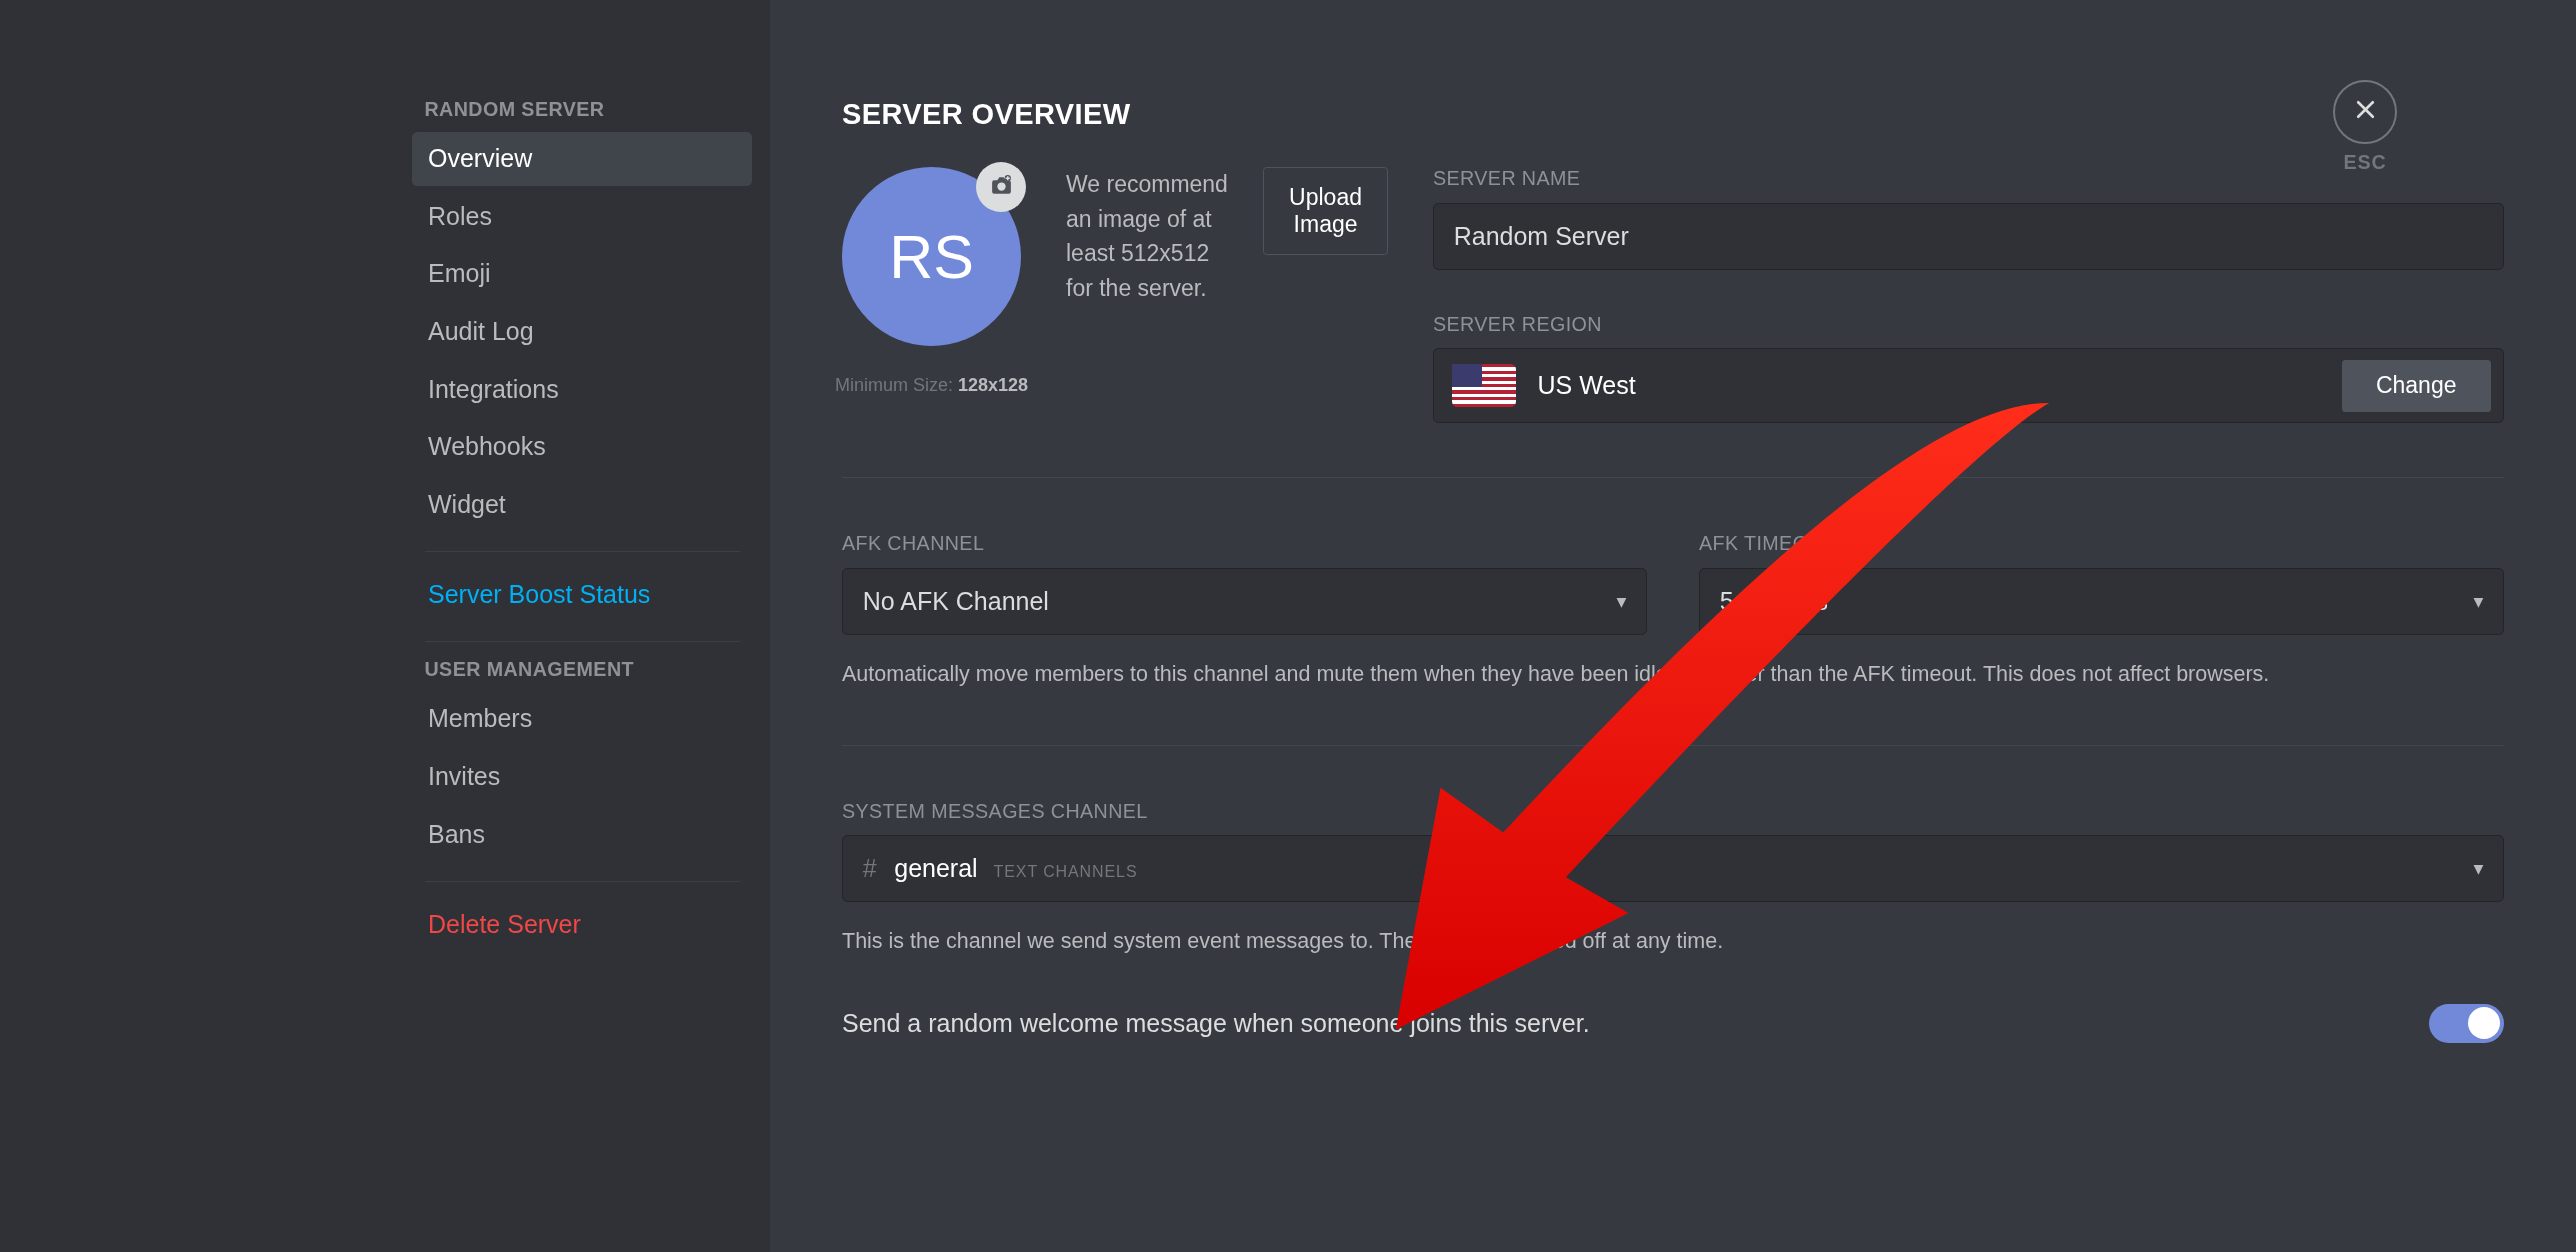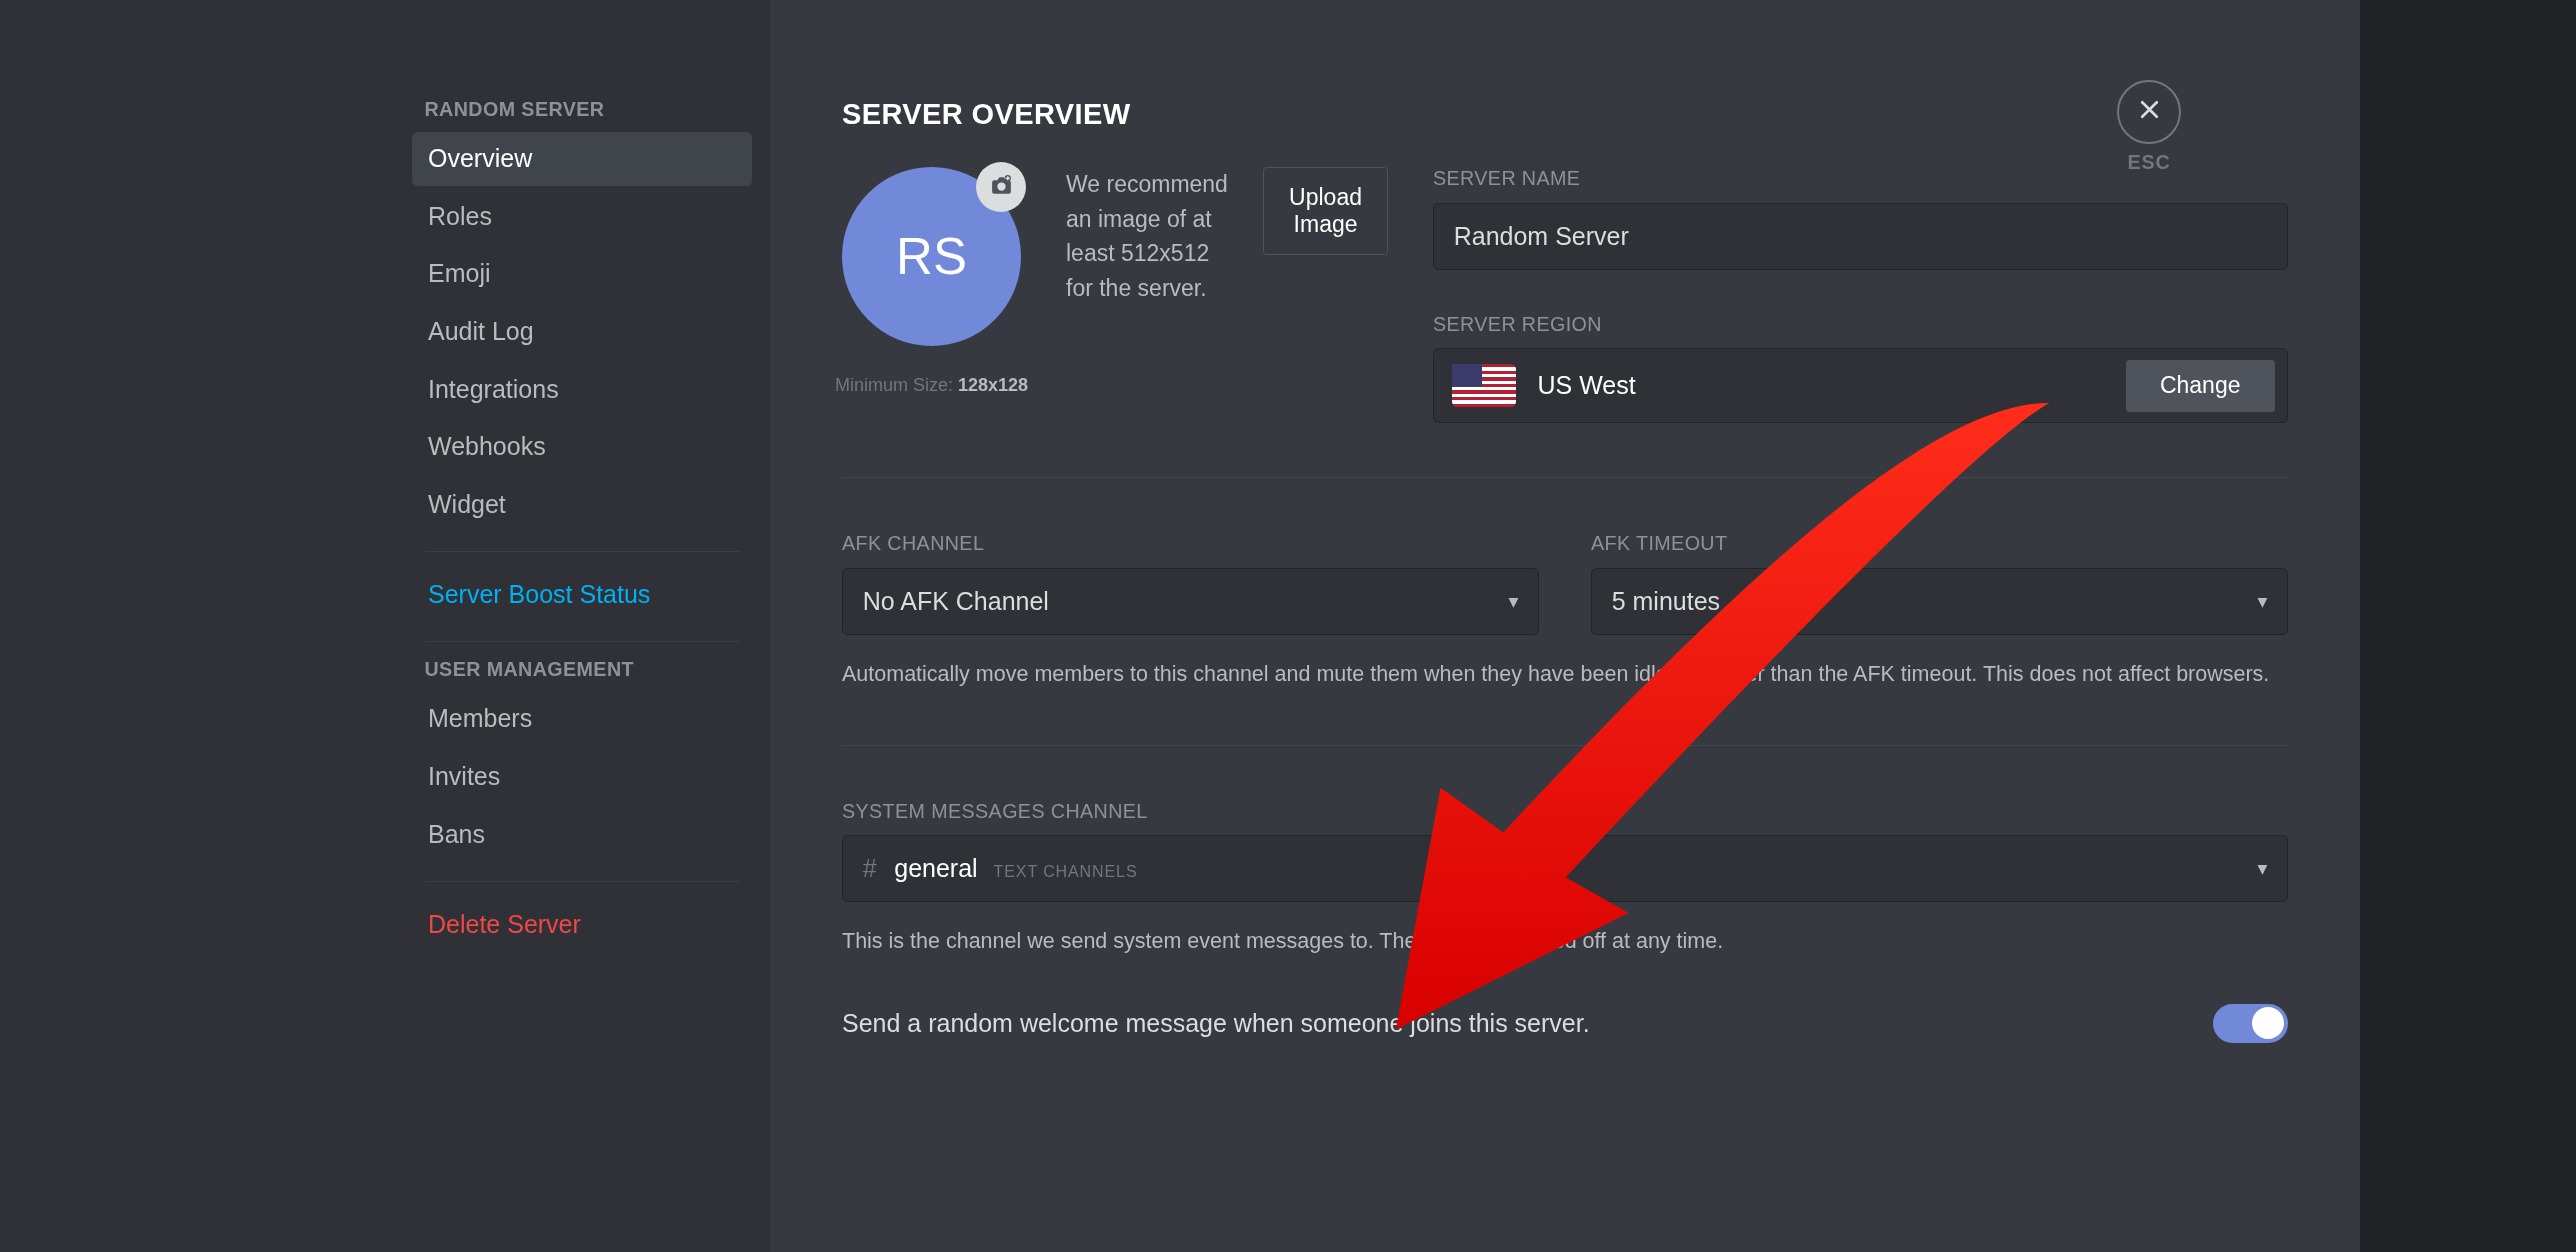--- a/index.html
+++ b/index.html
@@ -4,21 +4,21 @@
 <style>
   * { box-sizing: border-box; margin: 0; padding: 0; }
   html, body { width: 100%; height: 100%; }
   body {
     background: #202225;
     font-family: -apple-system, BlinkMacSystemFont, "Segoe UI", Helvetica, Arial, sans-serif;
     color: #dcddde;
     overflow: hidden;
   }
   .viewport {
-    width: 2360px;
+    width: 2576px;
     height: 1252px;
     position: relative;
     display: flex;
     background: #202225;
   }
   .left-gutter { width: 394px; background: #2f3136; }
   .sidebar {
     width: 376px;
     background: #2f3136;
     padding: 98px 18px 0 18px;
@@ -63,21 +63,21 @@
     letter-spacing: 0.4px;
     margin-bottom: 36px;
   }
   .row { display: flex; gap: 45px; }
   .avatar-col { display: flex; flex-direction: column; align-items: center; width: 179px; }
   .avatar {
     width: 179px; height: 179px; border-radius: 50%;
     background: #7289da; display: flex; align-items: center; justify-content: center;
     position: relative;
   }
-  .avatar-text { font-size: 51px; color: #fff; font-weight: 400; }
+  .avatar-text { font-size: 61px; color: #fff; font-weight: 400; }
   .upload-badge {
     position: absolute; top: -5.4px; right: -5.4px;
     width: 50px; height: 50px; border-radius: 50%; background: #dcddde;
     display:flex; align-items:center; justify-content:center;
   }
   .min-size { font-size: 18px; color: #72767d; margin-top: 29px; white-space: nowrap; }
   .min-size b { color: #b9bbbe; font-weight: 600; }
   .recommend-col { width: 322px; display:flex; gap:32px; }
   .recommend-text { font-size: 23px; line-height: 1.5; color: #b9bbbe; }
   .btn-outline {

